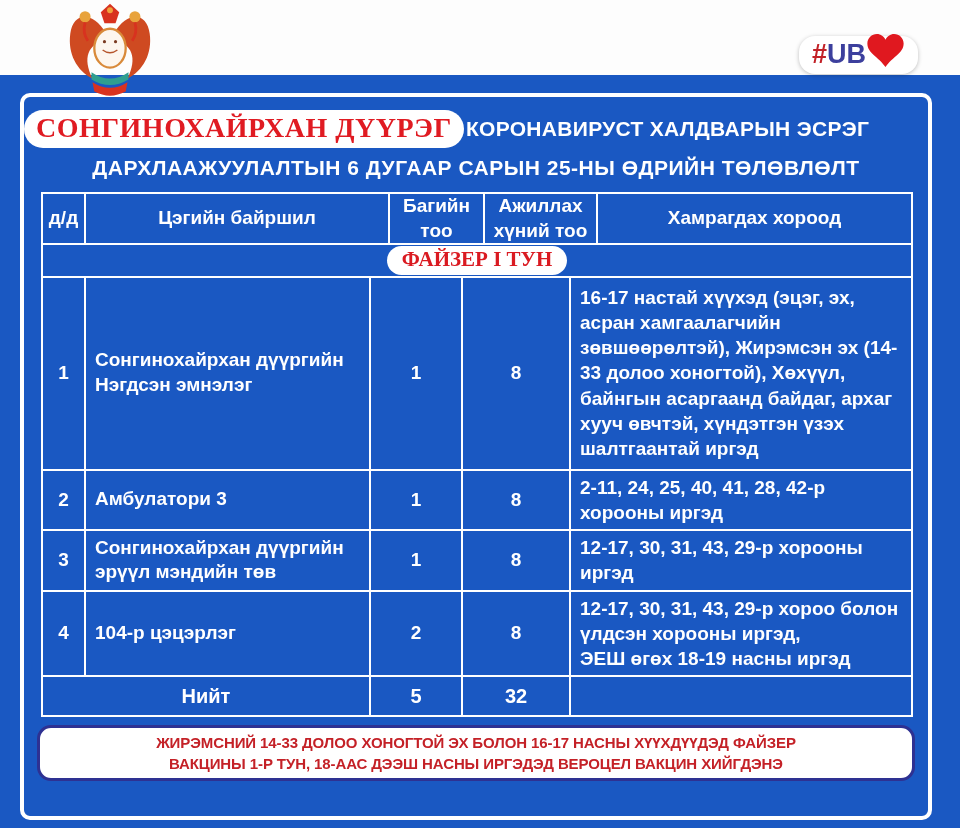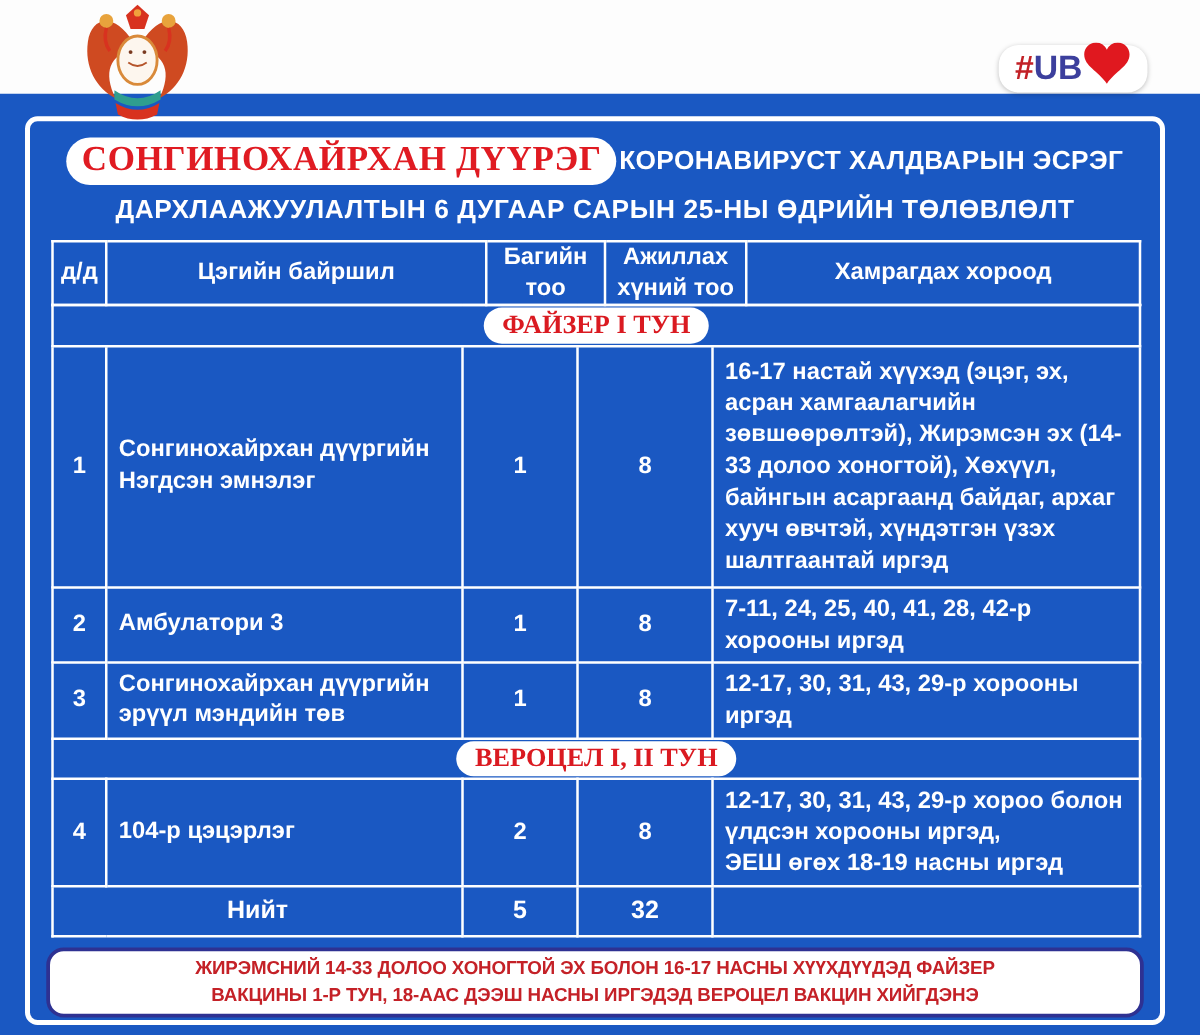--- a/index.html
+++ b/index.html
@@ -22,21 +22,21 @@
   .badge .hash{color:#c22127;}
   .badge .ub{color:#3c3f9d;}
   .badge .rest{color:#3c3f9d;}
   .badge .heart{width:37px;height:34px;margin:0 1px;position:relative;top:-3px;}
 
   .panel{
     position:absolute;left:20px;top:18px;width:904px;height:719px;
     border:4px solid #fff;border-radius:10px;
   }
   .title-block{text-align:center;padding-top:13px;}
-  .title-line1{display:flex;align-items:center;justify-content:center;}
+  .title-line1{display:flex;align-items:center;justify-content:flex-start;}
   .district-pill{
     background:#fff;color:#e01b22;font-family:"Liberation Serif",serif;font-weight:bold;
     font-size:28px;padding:2px 12px 4px;border-radius:22px;letter-spacing:.5px;white-space:nowrap;
   }
   .title-rest{color:#fff;font-weight:bold;font-size:21px;letter-spacing:.3px;margin-left:2px;white-space:nowrap;}
   .title-line2{color:#fff;font-weight:bold;font-size:21px;letter-spacing:.5px;margin-top:8px;white-space:nowrap;}
 
   .tables{width:870px;margin:12px auto 2px;}
   table{border-collapse:collapse;width:870px;table-layout:fixed;color:#fff;font-weight:bold;}
   th,td{border:2px solid #fff;vertical-align:middle;}
@@ -146,31 +146,28 @@
               <td class="cell-loc">Сонгинохайрхан дүүргийн Нэгдсэн эмнэлэг</td>
               <td class="cell-num">1</td>
               <td class="cell-num">8</td>
               <td class="cell-khoroo">16-17 настай хүүхэд (эцэг, эх, асран хамгаалагчийн зөвшөөрөлтэй), Жирэмсэн эх (14-33 долоо хоногтой), Хөхүүл, байнгын асаргаанд байдаг, архаг хууч өвчтэй, хүндэтгэн үзэх шалтгаантай иргэд</td>
             </tr>
             <tr class="data-row row-2">
               <td class="cell-no">2</td>
               <td class="cell-loc">Амбулатори 3</td>
               <td class="cell-num">1</td>
               <td class="cell-num">8</td>
-              <td class="cell-khoroo">7-11, 24, 25, 40, 41, 28, 42-р хорооны иргэд</td>
+              <td class="cell-khoroo">2-11, 24, 25, 40, 41, 28, 42-р хорооны иргэд</td>
             </tr>
             <tr class="data-row row-3">
               <td class="cell-no">3</td>
               <td class="cell-loc">Сонгинохайрхан дүүргийн эрүүл мэндийн төв</td>
               <td class="cell-num">1</td>
               <td class="cell-num">8</td>
               <td class="cell-khoroo">12-17, 30, 31, 43, 29-р хорооны иргэд</td>
-            </tr>
-            <tr class="section-row">
-              <td colspan="5"><span class="section-pill">ВЕРОЦЕЛ I, II ТУН</span></td>
             </tr>
             <tr class="data-row row-4">
               <td class="cell-no">4</td>
               <td class="cell-loc">104-р цэцэрлэг</td>
               <td class="cell-num">2</td>
               <td class="cell-num">8</td>
               <td class="cell-khoroo">12-17, 30, 31, 43, 29-р хороо болон үлдсэн хорооны иргэд,
 ЭЕШ өгөх 18-19 насны иргэд</td>
             </tr>
           </tbody>

